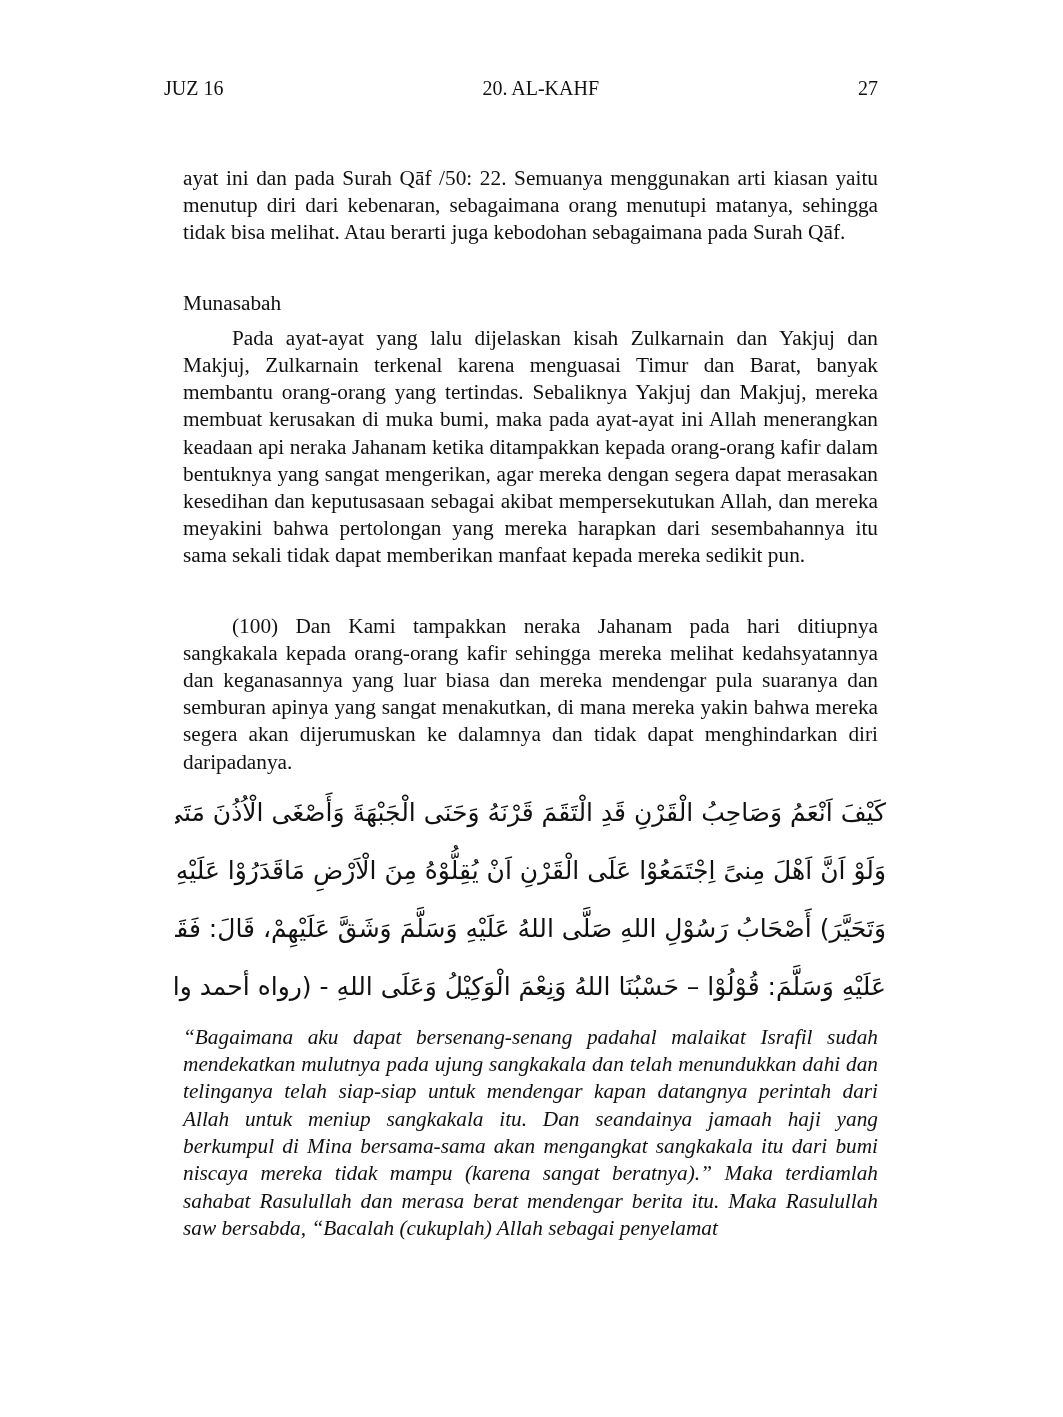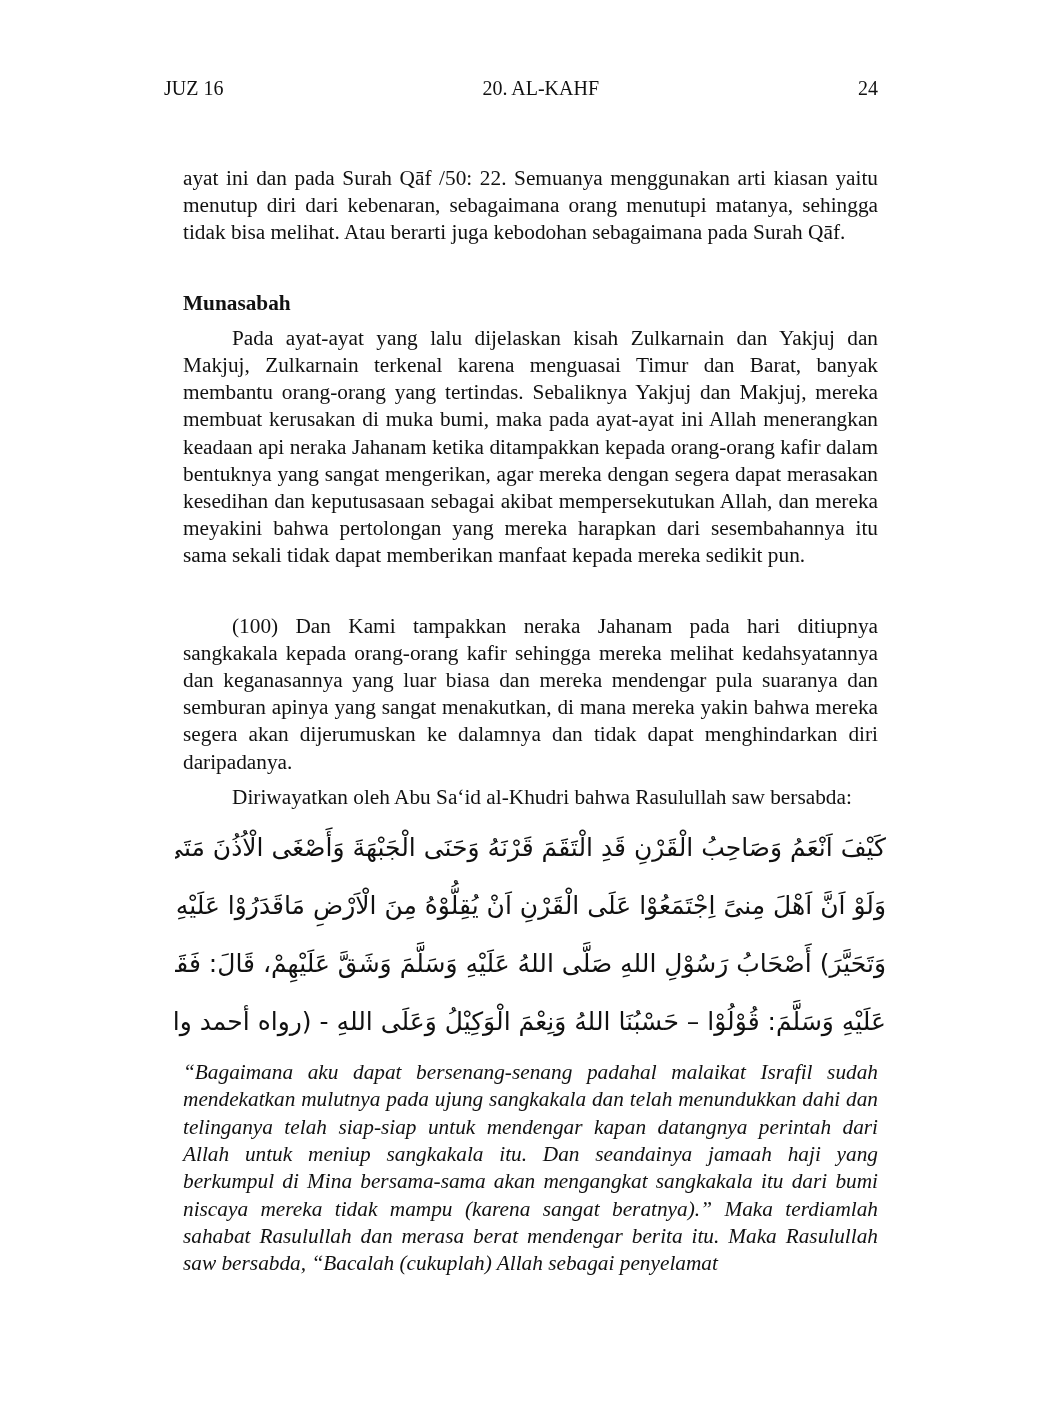--- a/index.html
+++ b/index.html
@@ -4,49 +4,48 @@
   <style>
     html, body { margin: 0; padding: 0; background: #ffffff; }
     body { width: 1063px; height: 1417px; position: relative; overflow: hidden;
            font-family: "Liberation Serif", "DejaVu Serif", serif; color: #111; }
     .header { position: absolute; top: 74px; left: 164px; width: 714px; height: 28px;
               font-size: 20px; display: flex; justify-content: space-between; align-items: center; }
     .content { position: absolute; top: 157px; left: 175px; width: 711px; font-size: 21.3px;
                line-height: 27.2px; text-align: justify; }
     .content p { margin: 8px; }
     .indent { text-indent: 49px; }
-    .heading { font-weight: bold; margin: 0; }
+    .heading { font-weight: normal; margin: 0; }
     .gap { height: 27px; }
     .arabic { direction: rtl; text-align: justify; text-align-last: justify; font-family: "DejaVu Sans", sans-serif;
               font-size: 25px; line-height: 58px; margin-top: 2px; }
     .arabic .line { display: block; height: 58px; white-space: nowrap; overflow: hidden; }
     .arabic .line.last { text-align-last: right; }
     .quote { font-style: italic; margin-top: 18px; line-height: 27.3px; }
   </style>
 </head>
 <body>
 
 <div class="header">
   <span>JUZ 16</span>
   <span>20. AL-KAHF</span>
-  <span>24</span>
+  <span>27</span>
 </div>
 
 <div class="content">
   <p>ayat ini dan pada Surah Qāf /50: 22. Semuanya menggunakan arti kiasan yaitu menutup diri dari kebenaran, sebagaimana orang menutupi matanya, sehingga tidak bisa melihat. Atau berarti juga kebodohan sebagaimana pada Surah Qāf.</p>
 
   <div class="gap"></div>
 
   <p class="heading">Munasabah</p>
   <p class="indent">Pada ayat-ayat yang lalu dijelaskan kisah Zulkarnain dan Yakjuj dan Makjuj, Zulkarnain terkenal karena menguasai Timur dan Barat, banyak membantu orang-orang yang tertindas. Sebaliknya Yakjuj dan Makjuj, mereka membuat kerusakan di muka bumi, maka pada ayat-ayat ini Allah menerangkan keadaan api neraka Jahanam ketika ditampakkan kepada orang-orang kafir dalam bentuknya yang sangat mengerikan, agar mereka dengan segera dapat merasakan kesedihan dan keputusasaan sebagai akibat mempersekutukan Allah, dan mereka meyakini bahwa pertolongan yang mereka harapkan dari sesembahannya itu sama sekali tidak dapat memberikan manfaat kepada mereka sedikit pun.</p>
 
   <div class="gap"></div>
 
   <p class="indent">(100) Dan Kami tampakkan neraka Jahanam pada hari ditiupnya sangkakala kepada orang-orang kafir sehingga mereka melihat kedahsyatannya dan keganasannya yang luar biasa dan mereka mendengar pula suaranya dan semburan apinya yang sangat menakutkan, di mana mereka yakin bahwa mereka segera akan dijerumuskan ke dalamnya dan tidak dapat menghindarkan diri daripadanya.</p>
-  <p class="indent">Diriwayatkan oleh Abu Sa‘id al-Khudri bahwa Rasulullah saw bersabda:</p>
 
   <div class="arabic">
     <span class="line">كَيْفَ اَنْعَمُ وَصَاحِبُ الْقَرْنِ قَدِ الْتَقَمَ قَرْنَهُ وَحَنَى الْجَبْهَةَ وَأَصْغَى الْاُذُنَ مَتَى يُؤْمَرُ اَنْ يَنْفُخَ؟</span>
     <span class="line">وَلَوْ اَنَّ اَهْلَ مِنىً اِجْتَمَعُوْا عَلَى الْقَرْنِ اَنْ يُقِلُّوْهُ مِنَ الْاَرْضِ مَاقَدَرُوْا عَلَيْهِ قَالَ: فَأَبْلَسَ (يَئِسَ</span>
     <span class="line">وَتَحَيَّرَ) أَصْحَابُ رَسُوْلِ اللهِ صَلَّى اللهُ عَلَيْهِ وَسَلَّمَ وَشَقَّ عَلَيْهِمْ، قَالَ: فَقَالَ رَسُوْلُ اللهِ صَلَّى اللهُ</span>
     <span class="line last">عَلَيْهِ وَسَلَّمَ: قُوْلُوْا – حَسْبُنَا اللهُ وَنِعْمَ الْوَكِيْلُ وَعَلَى اللهِ -   (رواه أحمد والترمذي)</span>
   </div>
 
   <p class="quote">“Bagaimana aku dapat bersenang-senang padahal malaikat Israfil sudah mendekatkan mulutnya pada ujung sangkakala dan telah menundukkan dahi dan telinganya telah siap-siap untuk mendengar kapan datangnya perintah dari Allah untuk meniup sangkakala itu. Dan seandainya jamaah haji yang berkumpul di Mina bersama-sama akan mengangkat sangkakala itu dari bumi niscaya mereka tidak mampu (karena sangat beratnya).” Maka terdiamlah sahabat Rasulullah dan merasa berat mendengar berita itu. Maka Rasulullah saw bersabda, “Bacalah (cukuplah) Allah sebagai penyelamat</p>
 </div>

